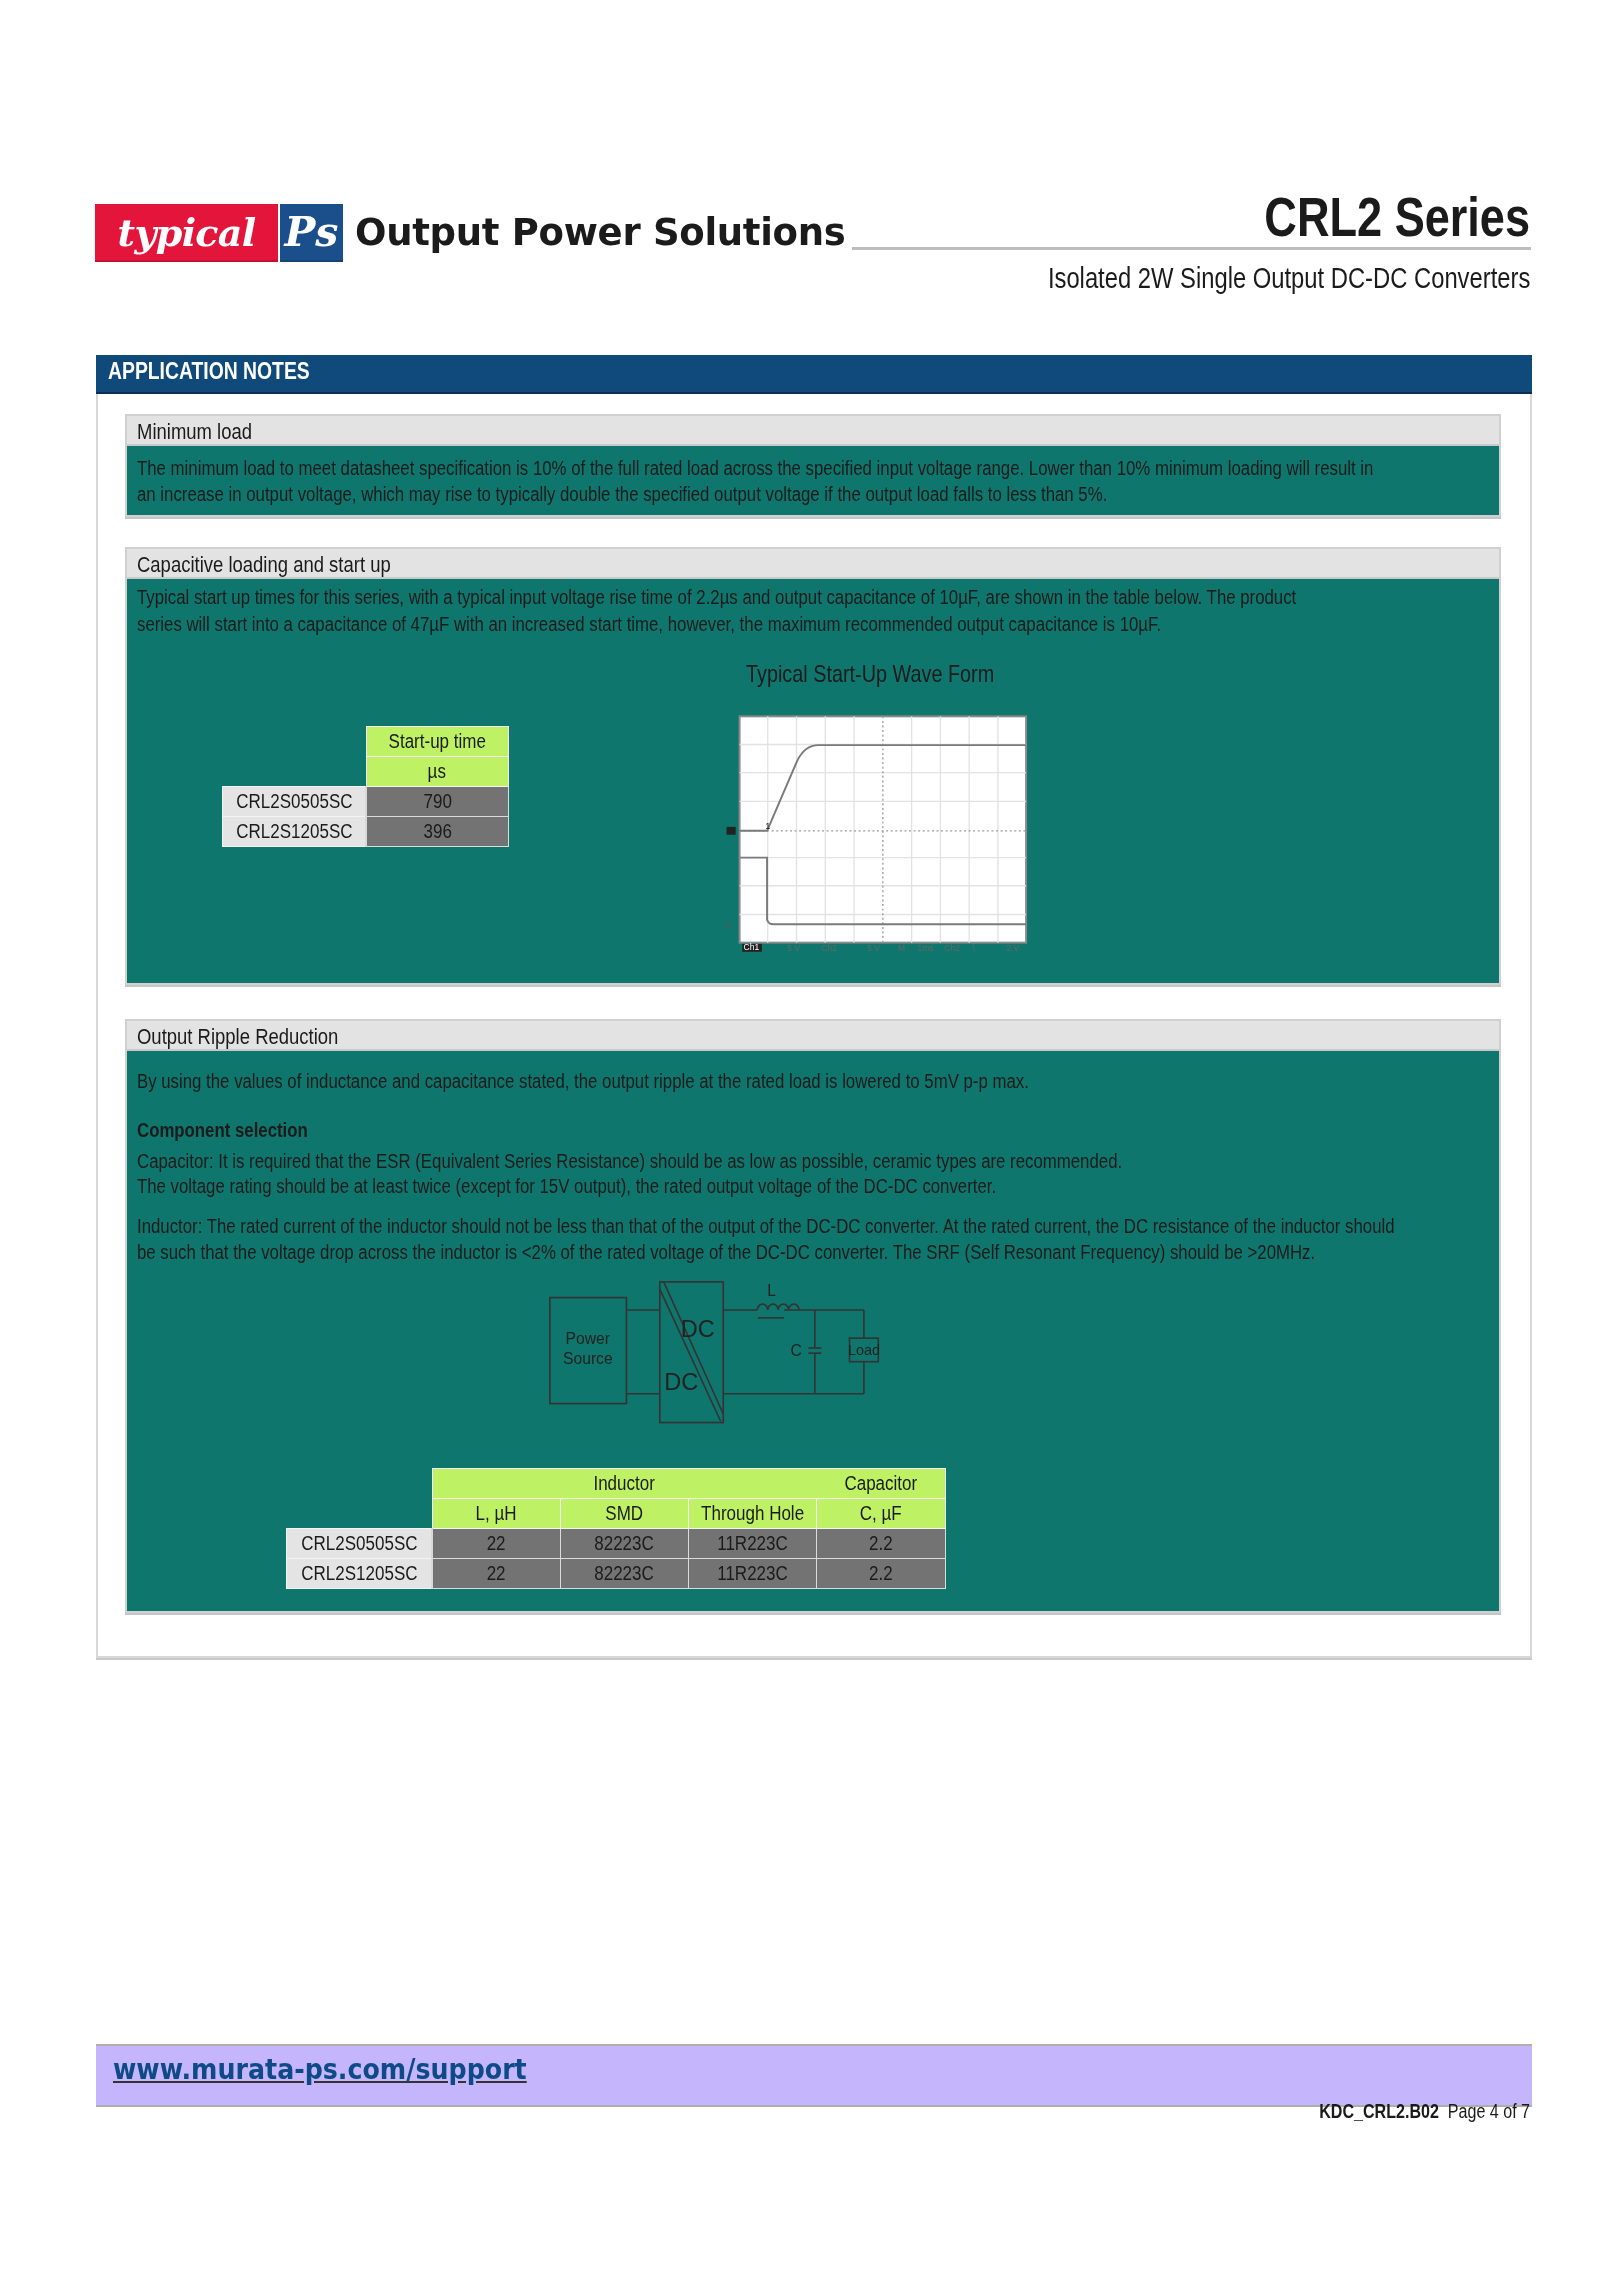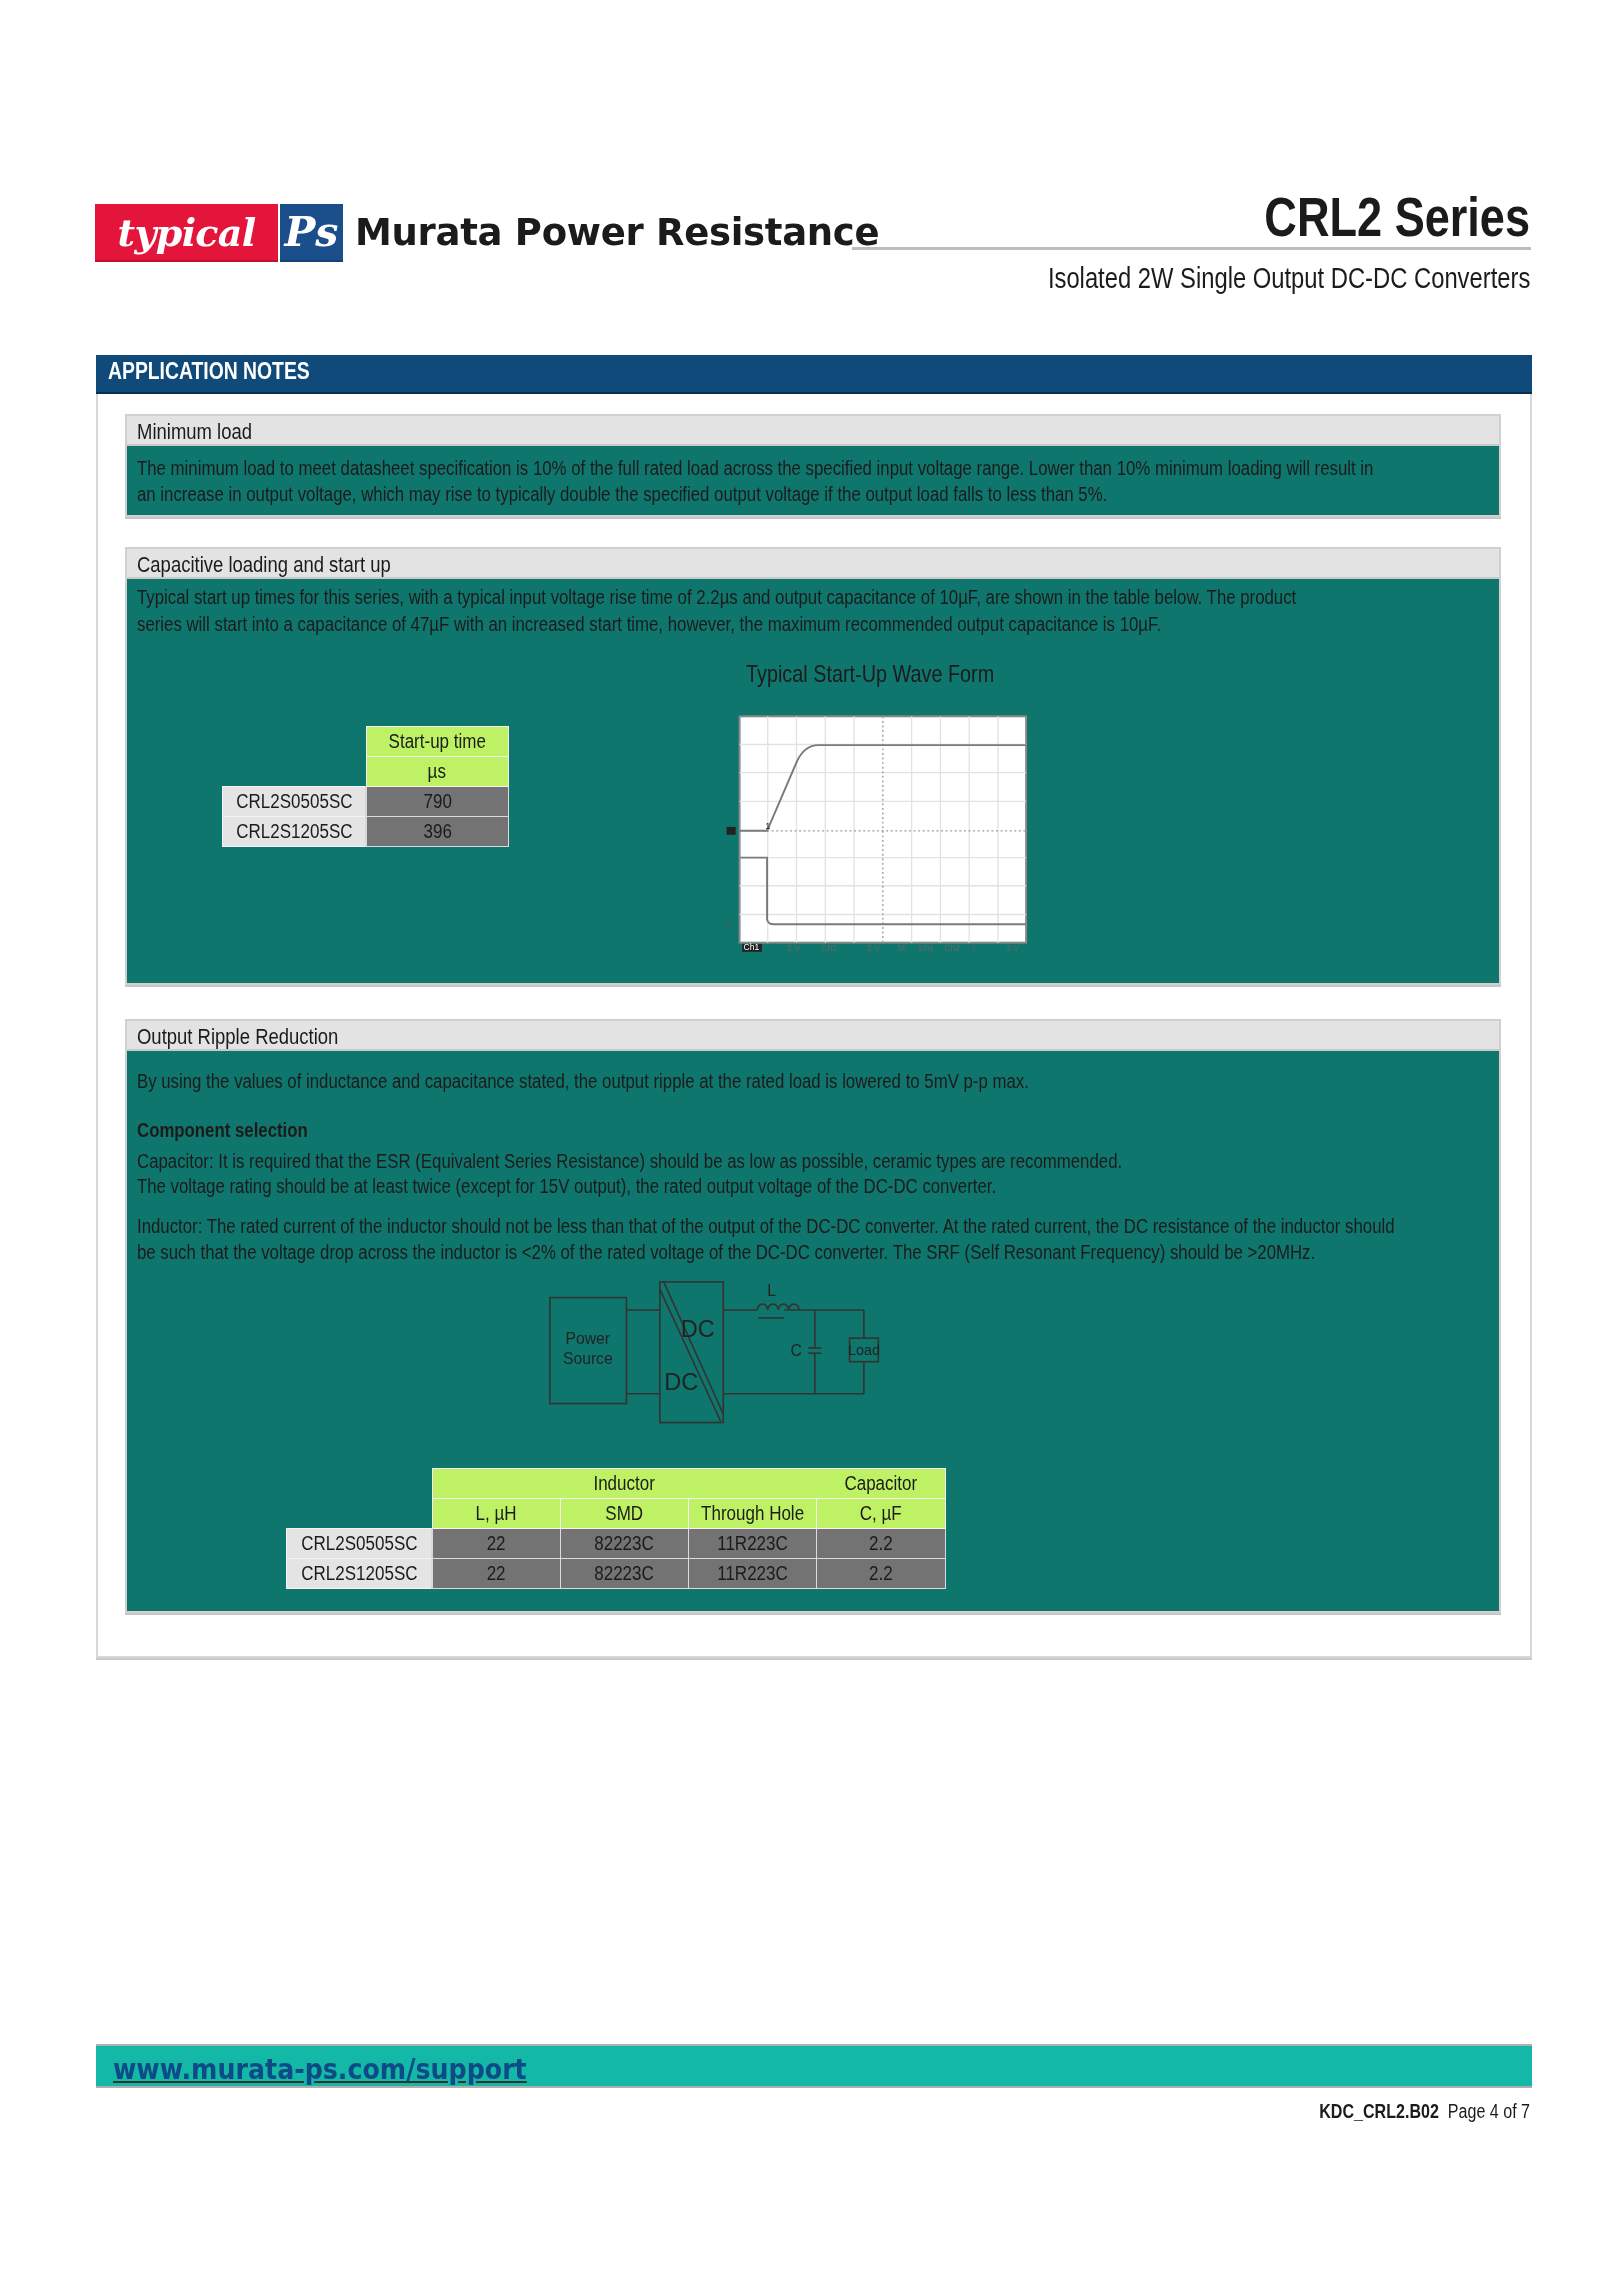--- a/index.html
+++ b/index.html
@@ -32,35 +32,35 @@
   table.dt td span { display: inline-block; transform: scaleX(0.85); }
   .hcell { background: #bef264; border: 1.3px solid #f4f4f4; }
   .rowhead { background: #e4e4e4; border: 1.3px solid #f4f4f4; border-right: 2px solid #d8d8d8; }
   .vcell { background: #737373; border: 1.3px solid #dcdcdc; }
   .blank { background: transparent; border: none; }
 
   
   .scope-title { left: 746px; top: 661px; font-size: 23.6px; transform: scaleX(0.84); transform-origin: left top; white-space: nowrap; color: #1b1b1b; }
 
   
-  .footer-bar { left: 96px; top: 2044px; width: 1436px; height: 44px; background: #14b8a6; border-top: 2.6px solid #b0b0b0; border-bottom: 2.6px solid #aeaeae; box-sizing: border-box; }
+  .footer-bar { left: 96px; top: 2044px; width: 1436px; height: 63px; background: #c4b5fd; border-top: 2.6px solid #b0b0b0; border-bottom: 2.6px solid #aeaeae; box-sizing: border-box; }
   .footer-link { position: absolute; left: 17px; top: 6.5px; font-family: "DejaVu Sans", sans-serif; font-weight: bold; font-size: 27.5px; color: #0e4a87; text-decoration: underline; text-decoration-color: #333; transform: scaleX(0.92); transform-origin: left center; white-space: nowrap; }
   .footer-doc { right: 92px; top: 2100px; font-size: 19.6px; color: #1b1b1b; transform: scaleX(0.82); transform-origin: right top; white-space: nowrap; }
   .footer-doc b { font-weight: bold; }
 </style>
 </head>
 <body>
 
 <div class="abs logo-murata">
   <span>typical</span>
 </div>
 <div class="abs logo-ps-box">
   <span>Ps</span>
 </div>
-<div class="abs brand-name">Murata Power Resistance</div>
+<div class="abs brand-name">Output Power Solutions</div>
 <div class="abs header-rule"></div>
 <div class="abs series-title">CRL2 Series</div>
 <div class="abs series-sub">Isolated 2W Single Output DC-DC Converters</div>
 
 <div class="abs panel"></div>
 <div class="abs panel-bar">
   <span>APPLICATION NOTES</span>
 </div>
 
 <div class="abs sub" style="top:414px; height:103px;">

